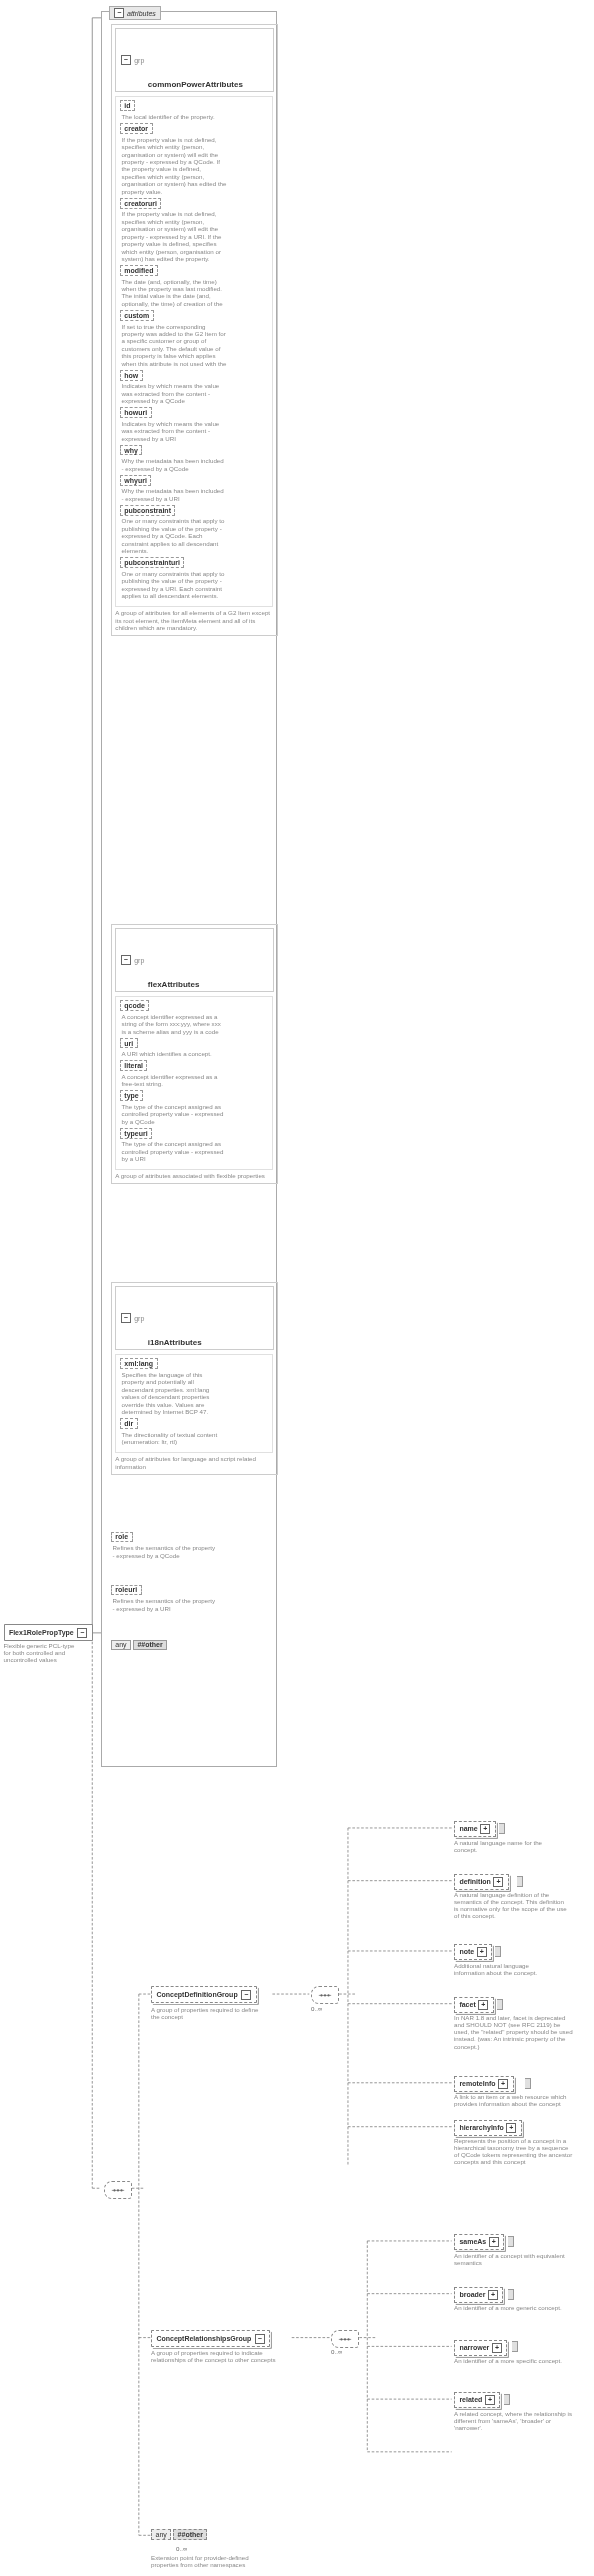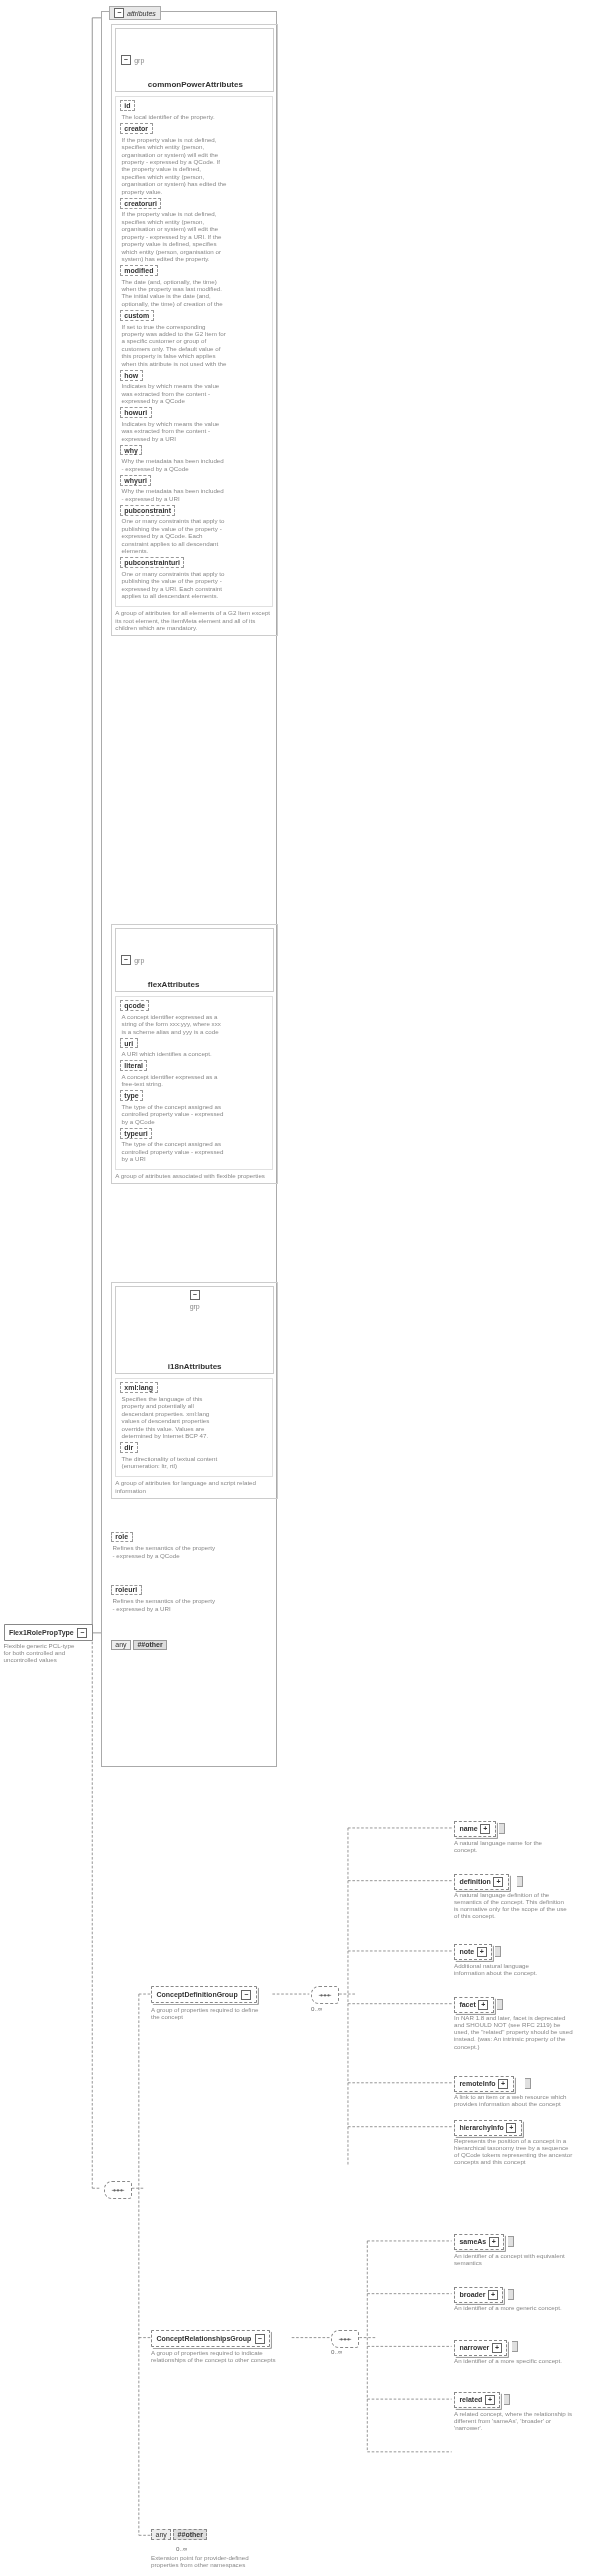--- a/index.html
+++ b/index.html
@@ -260,21 +260,21 @@
               <span>type</span>
             </div><div class="desc">The type of the concept assigned as controlled property value - expressed by a QCode</div></div>
           <div class="attr-row"><div class="attr-item">
               <span>typeuri</span>
             </div><div class="desc">The type of the concept assigned as controlled property value - expressed by a URI</div></div>
         </div>
       <div class="group-desc" style="margin-top:2.6px;">A group of attributes associated with flexible properties</div>
     </div>
 
     <div style="position:absolute; left:8.8px; top:1270px; width:158px; border:0.9px solid #ccc; padding:3.5px;">
-      <div class="grp-inner" style="position:relative; width:148px;flex-direction:column;">
+      <div class="grp-inner" style="position:relative; width:148px;">
         <span class="toggle">−</span>
         <span class="pre">grp</span>
         <span class="label">i18nAttributes</span>
       </div>
       <div id="i18n-attrs" style="border:0.9px solid #e0e0e0; margin-top:3.5px; padding:3.5px;">
           <div class="attr-row"><div class="attr-item">
               <span>xml:lang</span>
             </div><div class="desc">Specifies the language of this property and potentially all descendant properties. xml:lang values of descendant properties override this value. Values are determined by Internet BCP 47.</div></div>
           <div class="attr-row"><div class="attr-item">
               <span>dir</span>

